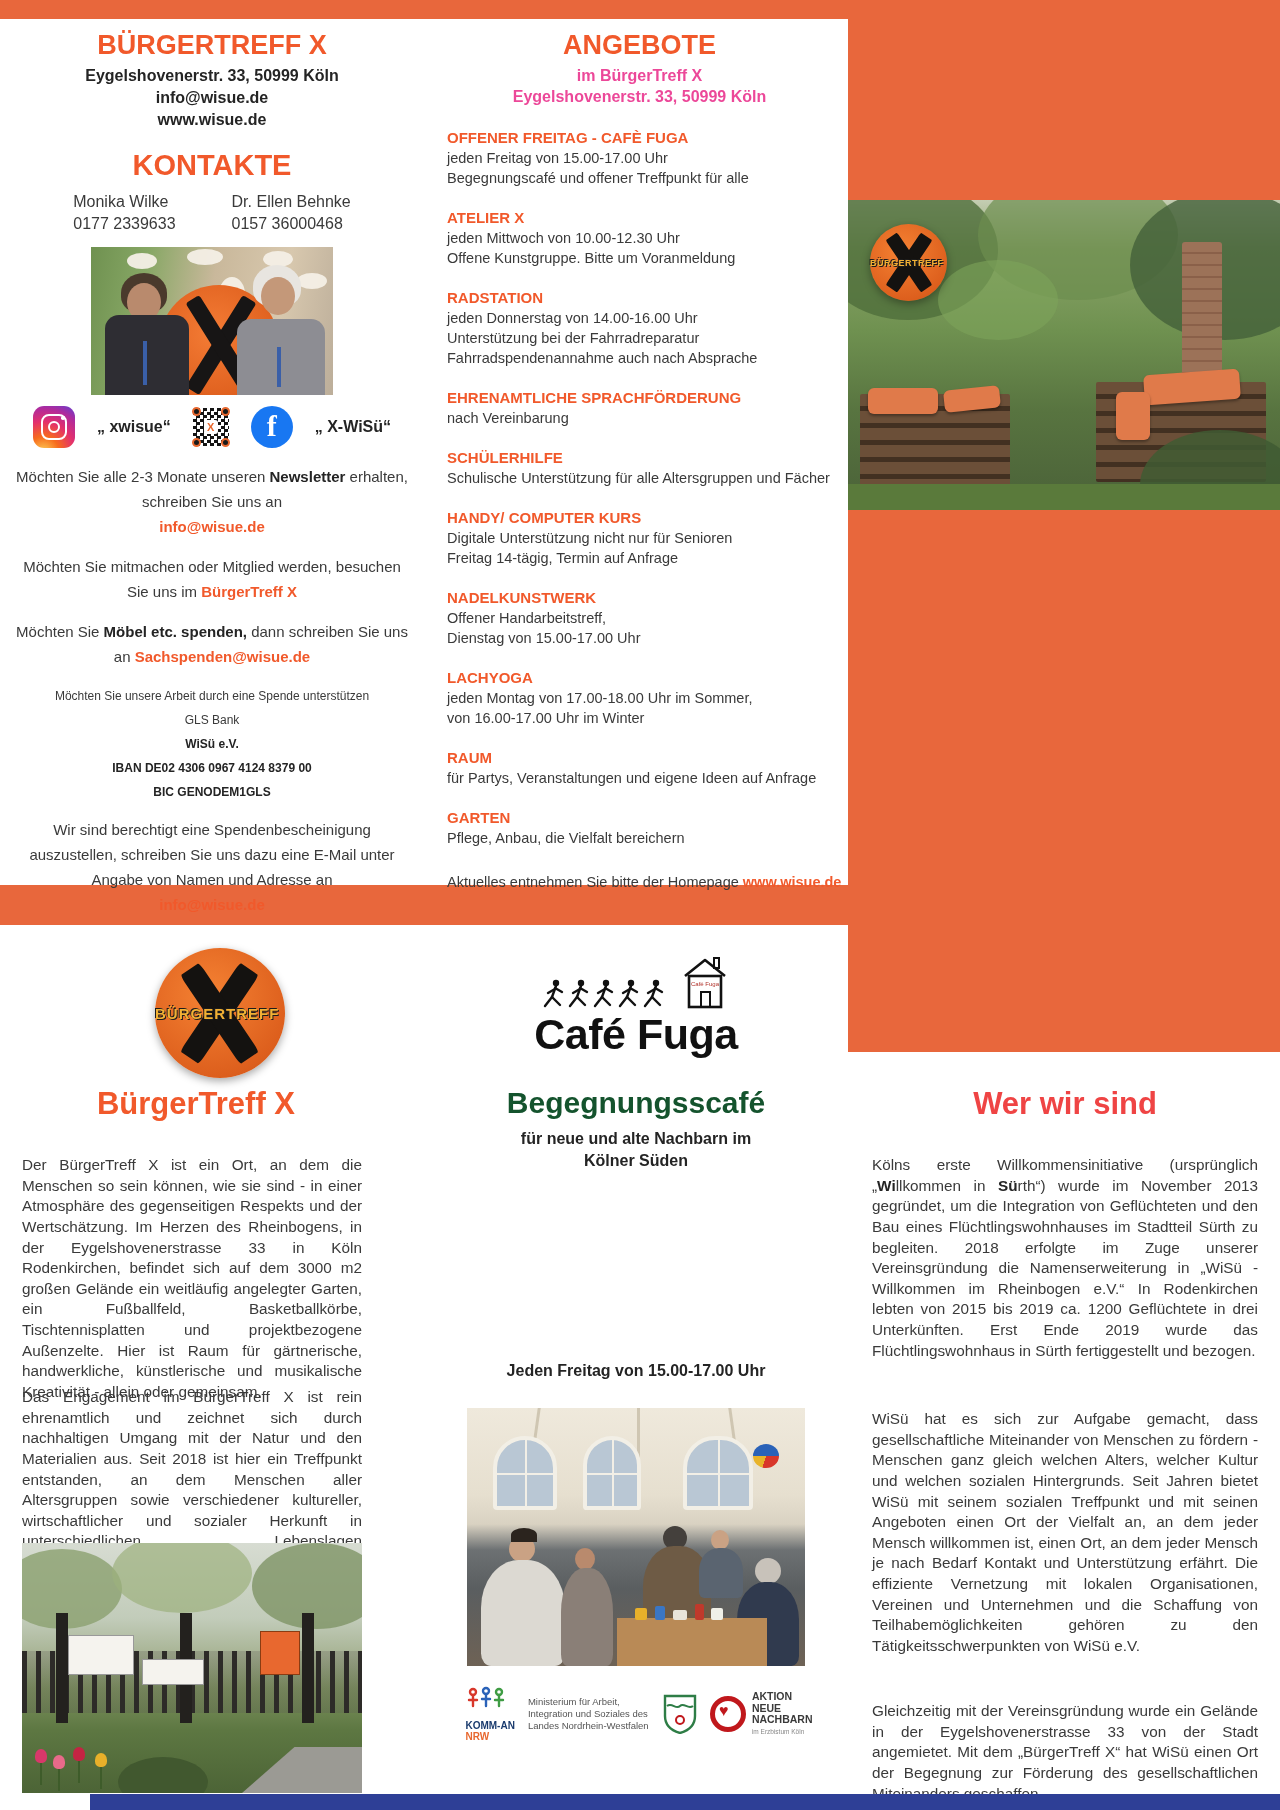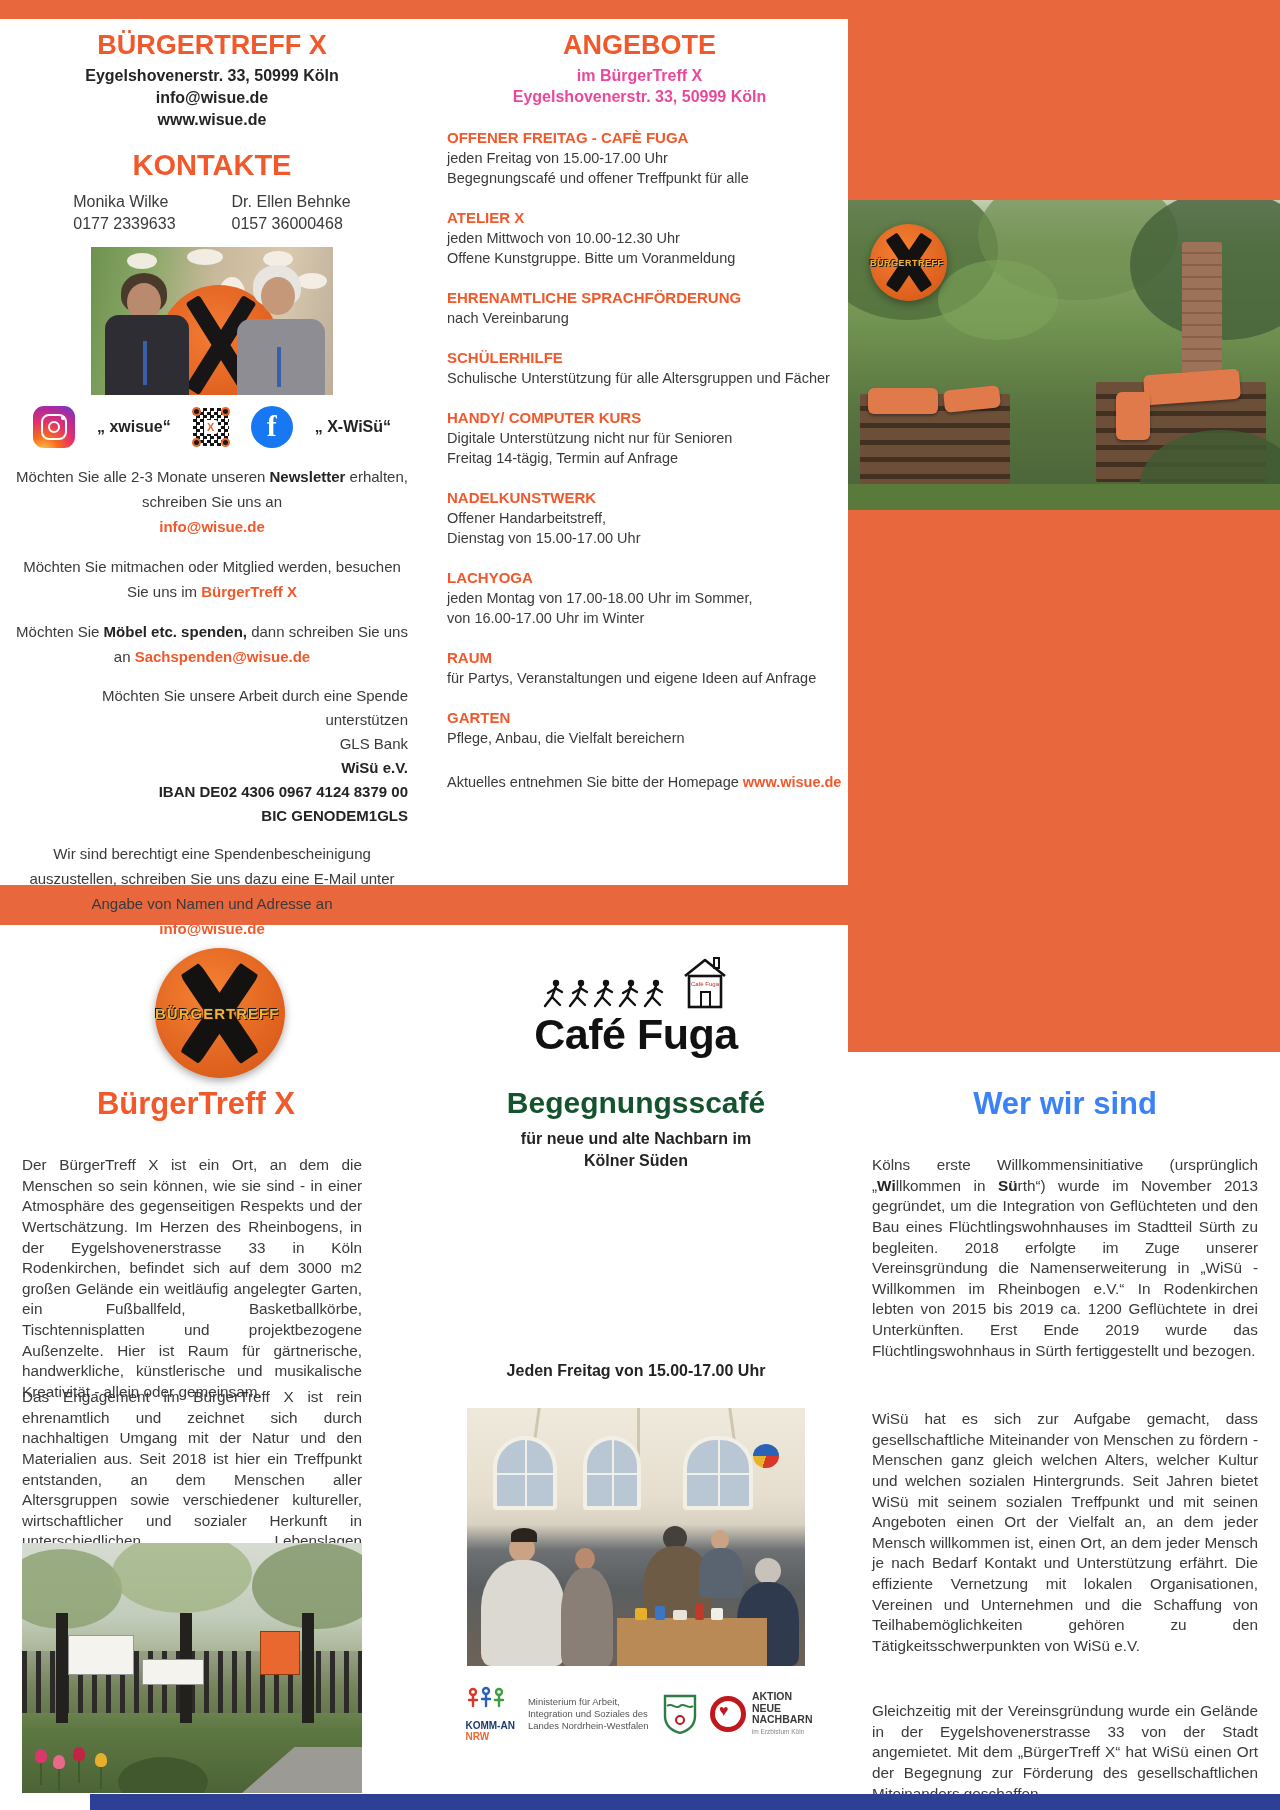--- a/index.html
+++ b/index.html
@@ -49,21 +49,21 @@
   .qr { position:relative; width:36px; height:38px; background:
       conic-gradient(#141414 25%, #ffffff 0 50%, #141414 0 75%, #ffffff 0) 0 0 / 7px 7px; outline:2px solid #fff; }
   .qr .fp { position:absolute; width:9px; height:9px; border:2.4px solid #e8682f; background:#1a1a1a; border-radius:50%; }
   .qr .fp.tl{left:-1px;top:-1px;} .qr .fp.tr{right:-1px;top:-1px;} .qr .fp.bl{left:-1px;bottom:-1px;} .qr .fp.br{right:-1px;bottom:-1px;}
   .qr .center-x { position:absolute; left:11px; top:12px; width:14px; height:14px; background:#fff; border-radius:3px;
     color:#e8682f; font-weight:bold; font-size:11px; line-height:14px; text-align:center; }
   .social-label { font-size:16px; font-weight:bold; color:#242424; }
 
   .lead { font-size:15px; line-height:25px; margin-top:13px; color:#3a3a3a; }
   .lead .block { display:block; }
-  .donate { font-size:15px; line-height:24px; margin-top:10px;text-align:right; }
+  .donate { font-size:12px; line-height:24px; margin-top:10px; }
   .donate .bold { font-weight:bold; color:#242424; }
 
   
   .col-mid { position:absolute; left:447px; top:30px; width:385px; text-align:left; }
   .mid-head { text-align:center; }
   .angebote-title { font-size:27px; font-weight:bold; color:#F1592B; line-height:30px; }
   .mid-sub { font-size:16px; font-weight:bold; color:#ec4899; line-height:21px; }
   .offers { margin-top:21px; }
   .offer { margin-bottom:20px; }
   .offer-name { font-size:15px; font-weight:bold; color:#F1592B; line-height:20px; }
@@ -144,21 +144,21 @@
   .ann { display:flex; align-items:center; gap:6px; }
   .ann-icon { width:36px; height:36px; border-radius:50%; border:5px solid #c0181c; position:relative; }
   .ann-icon span { position:absolute; left:4px; top:1px; color:#c0181c; font-size:16px; }
   .ann-text { font-size:10.5px; font-weight:bold; color:#3a3a3a; line-height:11.5px; }
   .ann-text .sub { font-size:6.5px; font-weight:normal; color:#888; }
   .komman { }
   .komman-words { font-size:10px; font-weight:bold; color:#1a3b6e; line-height:11px; }
 
   
   .br-heading { position:absolute; left:872px; top:1086px; width:386px; text-align:center;
-    font-size:31px; font-weight:bold; color:#3b82f6; }
+    font-size:31px; font-weight:bold; color:#ef4444; }
   .br-para1 { position:absolute; left:872px; top:1140px; width:386px; }
   .br-para2 { position:absolute; left:872px; top:1394px; width:386px; }
   .br-para3 { position:absolute; left:872px; top:1686px; width:386px; }
 </style>
 </head>
 <body>
 
 <div class="page">
 
   <div class="topbar"></div>
@@ -275,20 +275,26 @@
     <div class="offers">
       <div class="offer">
         <div class="offer-name">OFFENER FREITAG - CAFÈ FUGA</div>
         <div class="offer-line">jeden Freitag von 15.00-17.00 Uhr</div>
         <div class="offer-line">Begegnungscafé und offener Treffpunkt für alle</div>
       </div>
       <div class="offer">
         <div class="offer-name">ATELIER X</div>
         <div class="offer-line">jeden Mittwoch von 10.00-12.30 Uhr</div>
         <div class="offer-line">Offene Kunstgruppe. Bitte um Voranmeldung</div>
+      </div>
+      <div class="offer">
+        <div class="offer-name">RADSTATION</div>
+        <div class="offer-line">jeden Donnerstag von 14.00-16.00 Uhr</div>
+        <div class="offer-line">Unterstützung bei der Fahrradreparatur</div>
+        <div class="offer-line">Fahrradspendenannahme auch nach Absprache</div>
       </div>
       <div class="offer">
         <div class="offer-name">EHRENAMTLICHE SPRACHFÖRDERUNG</div>
         <div class="offer-line">nach Vereinbarung</div>
       </div>
       <div class="offer">
         <div class="offer-name">SCHÜLERHILFE</div>
         <div class="offer-line">Schulische Unterstützung für alle Altersgruppen und Fächer</div>
       </div>
       <div class="offer">

